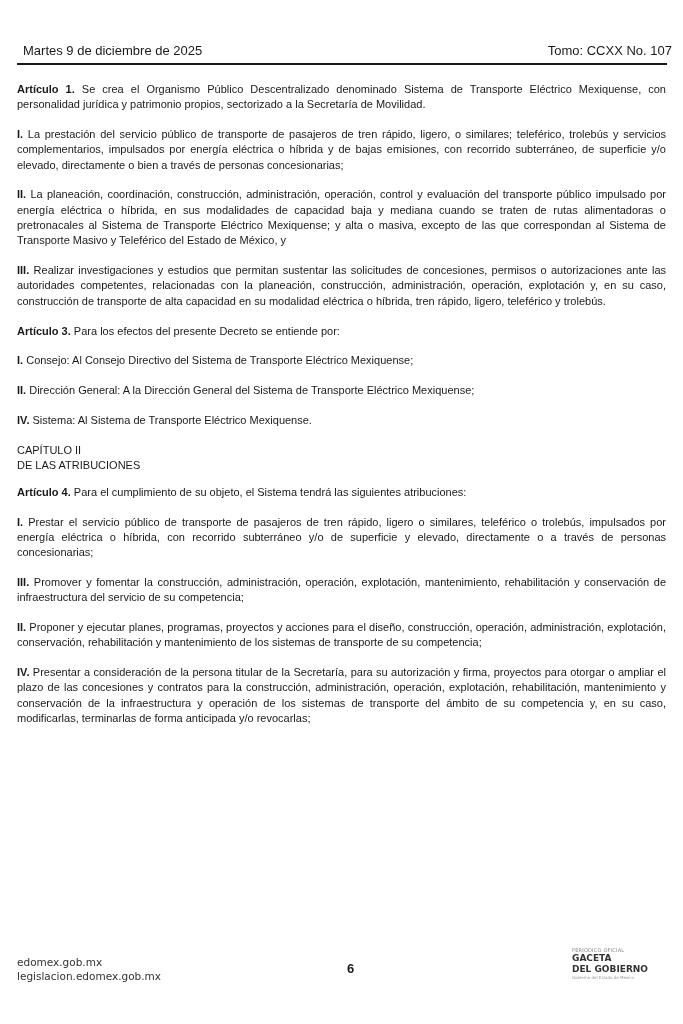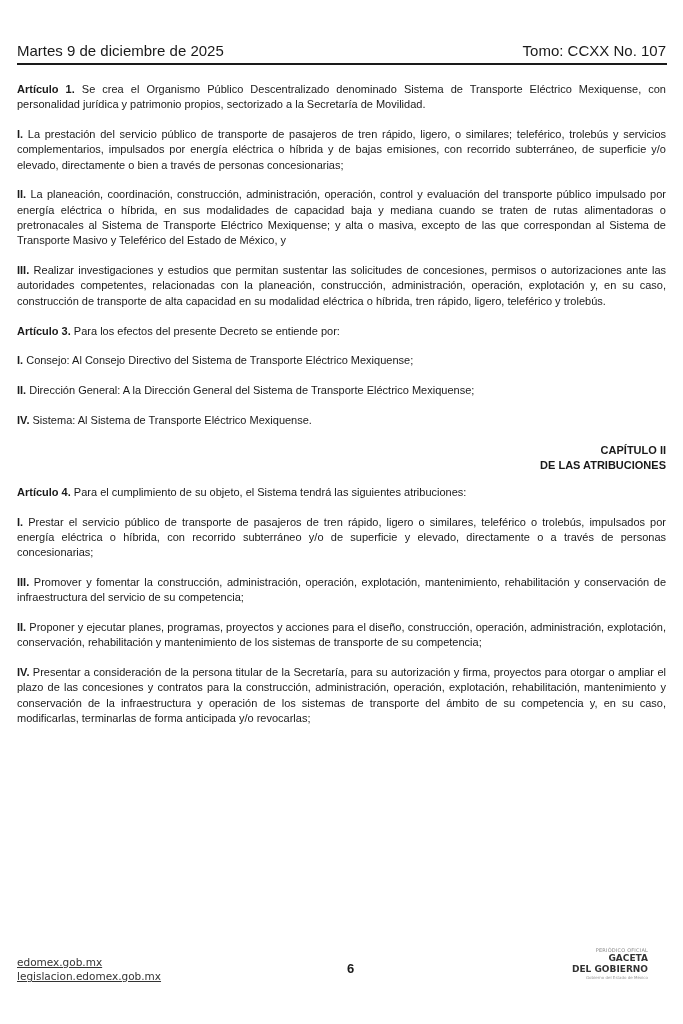--- a/index.html
+++ b/index.html
@@ -2,34 +2,34 @@
 <html><head>
   <meta charset="utf-8">
   <style>
     html, body { margin: 0; padding: 0; background: #ffffff; }
     body {
       width: 683px; height: 1024px; position: relative; overflow: hidden;
       font-family: "Liberation Sans", sans-serif; color: #1a1a1a;
     }
     .page { position: absolute; left: 17px; top: 0; width: 649px; }
     .header {
-      position: absolute; top: 42px; left: 0; width: 649px; height: 16px;
-      font-size: 15px; display: flex; justify-content: space-between; align-items: flex-start;
+      position: absolute; top: 42px; left: 6px; width: 649px; height: 16px;
+      font-size: 13px; display: flex; justify-content: space-between; align-items: flex-end;
     }
     .header span { white-space: nowrap; }
     .header .center { position: absolute; left: 0; right: 0; text-align: center; margin-left: 30px; }
     .rule { position: absolute; top: 63px; left: 0; width: 650px; height: 2px; background: #1a1a1a; }
     .body { position: absolute; top: 82px; left: 0; width: 649px; font-size: 11px; line-height: 15.3px; }
     p { margin: 0 0 14.5px 0; text-align: justify; }
     p b { font-weight: bold; }
-    .chapter { text-align: right; font-weight: bold; margin: 0 0 12px 0; line-height: 15px; }
+    .chapter { text-align: left; font-weight: normal; margin: 0 0 12px 0; line-height: 15px; }
     .footer { position: absolute; top: 955px; left: 17px; width: 649px; height: 40px; }
-    .footer .links { position: absolute; left: 0; top: 0; font-size: 10.5px; line-height: 14px; color: #333; font-family: "DejaVu Sans", sans-serif; text-decoration: underline; }
+    .footer .links { position: absolute; left: 0; top: 0; font-size: 10.5px; line-height: 14px; color: #333; font-family: "DejaVu Sans", sans-serif; }
     .footer .pnum { position: absolute; left: 330px; top: 6px; font-weight: bold; font-size: 13px; }
-    .footer .logo { position: absolute; right: 18px; top: -8px; text-align: right; color: #444; font-family: "DejaVu Sans", sans-serif; }
+    .footer .logo { position: absolute; right: 18px; top: -8px; text-align: left; color: #444; font-family: "DejaVu Sans", sans-serif; }
     .logo .small { font-size: 5px; letter-spacing: 0.2px; color: #888; }
     .logo .big { font-size: 9px; font-weight: bold; line-height: 11px; color: #333; }
     .logo .tiny { font-size: 4px; color: #999; }
   </style>
 </head>
 <body>
 
 <div class="page">
   <div class="header">
     <span>Martes 9 de diciembre de 2025</span>

